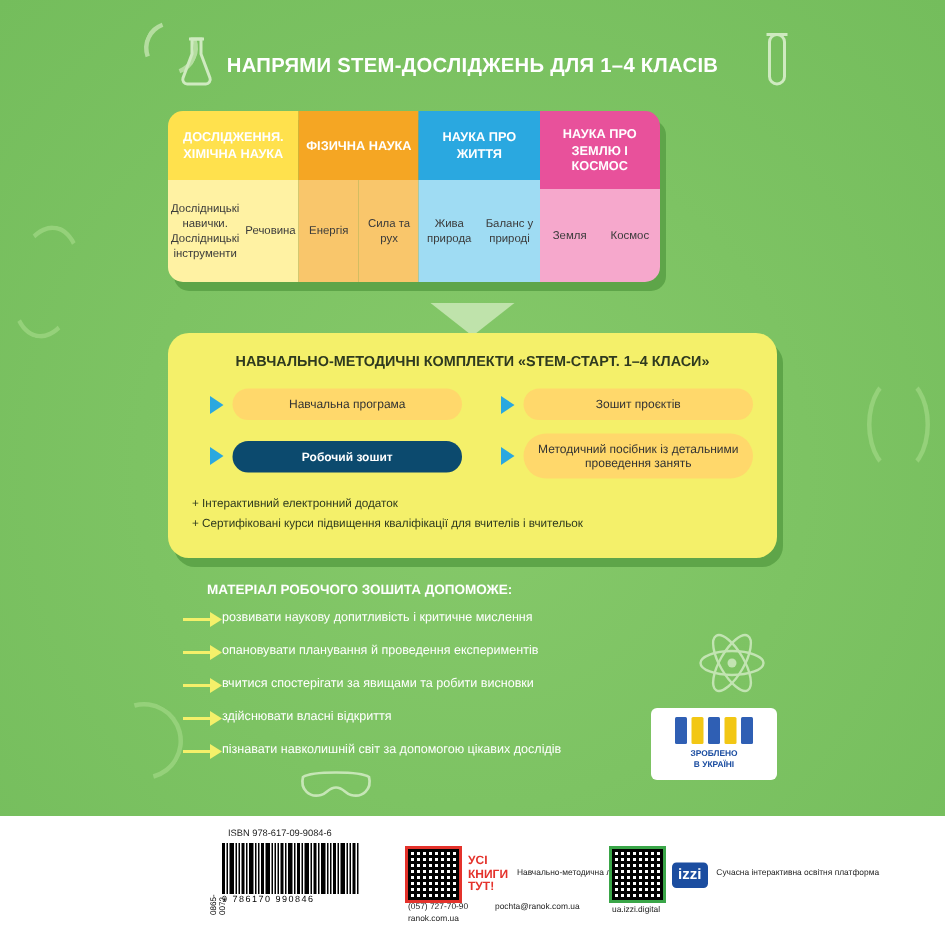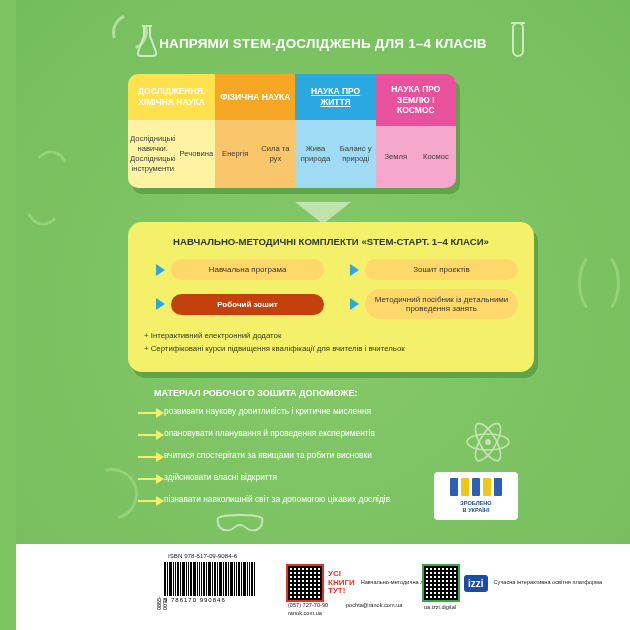--- a/index.html
+++ b/index.html
@@ -1,19 +1,19 @@
 <!DOCTYPE html>
 <html><head>
 <meta charset="utf-8">
 <style>
   html,body{margin:0;padding:0;}
   body{width:630px;height:630px;background:#7dc462;font-family:"Liberation Sans",sans-serif;position:relative;overflow:hidden;}
 
   .page{position:absolute;inset:0;background:
-      radial-gradient(circle at 50% 50%, #86c96a 0%, #74bd5c 100%); margin-left: 16px;}
+      radial-gradient(circle at 50% 50%, #86c96a 0%, #74bd5c 100%);}
 
   
   .squiggle{position:absolute;border:3px solid #a7da8f;border-radius:50%;opacity:.85;}
   .sq1{left:96px;top:14px;width:30px;height:30px;border-color:transparent #bfe3ab transparent #bfe3ab;transform:rotate(25deg);}
   .sq2{left:8px;top:150px;width:40px;height:70px;border-color:#9ad47f transparent #9ad47f transparent;transform:rotate(10deg);}
   .sq3{right:10px;top:250px;width:36px;height:60px;border-color:transparent #9ad47f transparent #9ad47f;}
   .sq4{left:70px;bottom:110px;width:46px;height:46px;border-color:#9ad47f #9ad47f transparent transparent;transform:rotate(30deg);}
 
   
   .flask{position:absolute;left:118px;top:24px;width:26px;height:34px;}
@@ -37,21 +37,21 @@
   .subrow{display:flex;flex:1;}
   .cell{
     flex:1;font-size:7.6px;color:#3b3b3b;text-align:center;
     padding:8px 2px;display:flex;align-items:center;justify-content:center;
     line-height:1.3;box-sizing:border-box;min-height:62px;
   }
   .c-yellow{background:#ffe14d;}
   .c-yellow-l{background:#fff2a3;}
   .c-orange{background:#f5a623;}
   .c-orange-l{background:#f9c66b;}
-  .c-blue{background:#2aa8e0;text-decoration:underline;}
+  .c-blue{background:#2aa8e0;}
   .c-blue-l{background:#9fdcf3;}
   .c-pink{background:#e8519b;}
   .c-pink-l{background:#f6a8cc;}
 
   
   .arrow-down{
     position:absolute;left:50%;top:202px;transform:translateX(-50%);
     width:0;height:0;border-left:28px solid transparent;border-right:28px solid transparent;
     border-top:22px solid #bfe3ab;
   }
@@ -63,21 +63,21 @@
     box-shadow:4px 6px 0 #5ea549;
   }
   .kit-title{font-size:9.6px;font-weight:bold;color:#2f3a1f;text-align:center;margin-bottom:12px;}
   .pill-row{display:flex;gap:14px;margin-bottom:9px;align-items:center;}
   .pill-cell{flex:1;display:flex;align-items:center;gap:6px;padding-left:12px;}
   .tri{width:0;height:0;border-top:6px solid transparent;border-bottom:6px solid transparent;border-left:9px solid #2aa8e0;flex:none;}
   .pill{
     flex:1;border-radius:20px;text-align:center;font-size:8px;color:#333;
     padding:6px 4px;background:#ffd86b;
   }
-  .pill.orange{background:#c2410c;color:#fff;font-weight:bold;}
+  .pill.orange{background:#0c4a6e;color:#fff;font-weight:bold;}
   .kit-note{font-size:7.8px;color:#2f3a1f;margin-top:10px;line-height:1.7;}
 
   
   .mat-title{position:absolute;left:138px;top:388px;font-size:9px;font-weight:bold;color:#fff;}
   .bullets{position:absolute;left:122px;top:406px;width:330px;}
   .bullet{display:flex;align-items:flex-start;margin-bottom:9px;}
   .b-arrow{width:26px;height:12px;flex:none;margin-top:1px;position:relative;}
   .b-arrow:before{content:"";position:absolute;left:0;top:5px;width:20px;height:2px;background:#f4f06a;}
   .b-arrow:after{content:"";position:absolute;left:18px;top:1px;width:0;height:0;border-top:5px solid transparent;border-bottom:5px solid transparent;border-left:8px solid #f4f06a;}
   .b-text{font-size:8.4px;color:#fff;line-height:1.35;}

